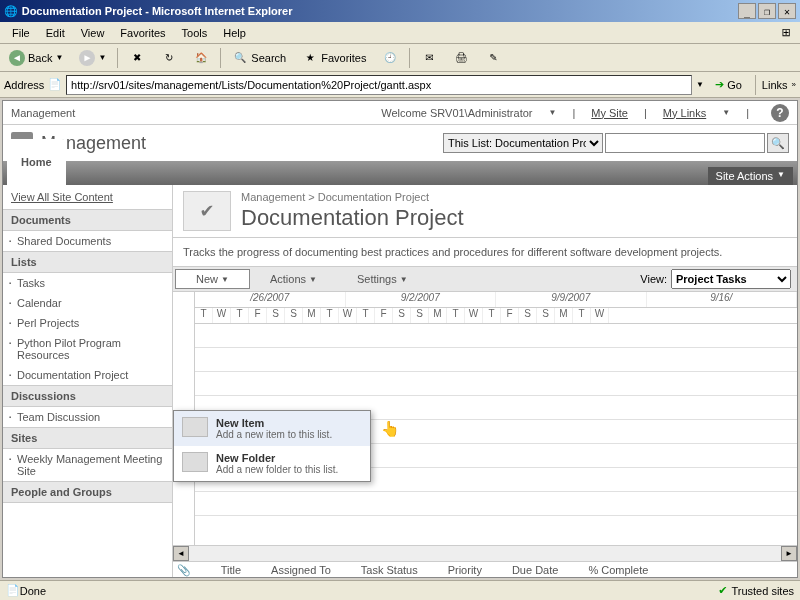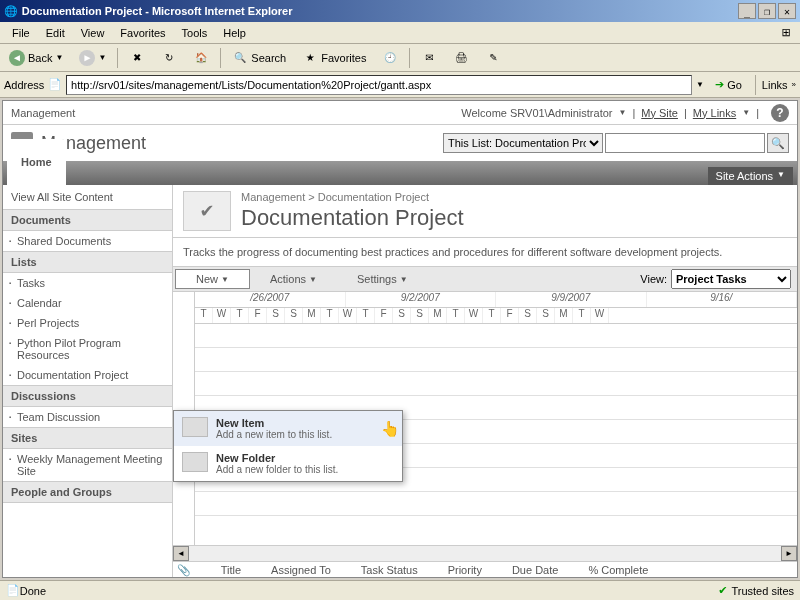--- a/index.html
+++ b/index.html
@@ -13,35 +13,35 @@
 .menubar .winflag { margin-left: auto; width: 20px; text-align: center; }
 .toolbar1 { background: #ece9d8; height: 28px; display: flex; align-items: center; padding: 0 2px; border-bottom: 1px solid #aca899; gap: 2px; }
 .tbtn { padding: 2px 6px; display: flex; align-items: center; gap: 3px; border: 1px solid transparent; cursor: default; font-size: 11px; }
 .ticon { width: 16px; height: 16px; display: inline-flex; align-items: center; justify-content: center; border-radius: 50%; font-size: 10px; }
 .sep { width: 1px; height: 20px; background: #aca899; margin: 0 2px; }
 .addrbar { background: #ece9d8; height: 26px; display: flex; align-items: center; padding: 0 4px; border-bottom: 1px solid #aca899; gap: 4px; }
 .addrbar input { flex: 1; height: 20px; border: 1px inset #888; padding: 0 4px; font-size: 11px; background: #fff; }
 .gobtn { padding: 2px 6px; display: flex; align-items: center; gap: 3px; font-size: 11px; border: 1px solid transparent; }
 .content { background: #fff; height: 478px; border: 1px solid #888; margin: 2px; overflow: hidden; position: relative; }
 .sp-top { height: 24px; display: flex; align-items: center; padding: 0 8px; border-bottom: 1px solid #ccc; font-size: 11px; color: #555; }
-.sp-top .welcome { margin-left: auto; display: flex; gap: 6px; align-items: center; text-align: right; }
+.sp-top .welcome { margin-left: auto; display: flex; gap: 16px; align-items: center; text-align: right; }
 .sp-top .link { color: #444; text-decoration: underline; cursor: pointer; }
 .sp-header { height: 36px; display: flex; align-items: center; padding: 4px 8px; gap: 8px; }
 .sp-logo { width: 22px; height: 22px; background: #888; border-radius: 2px; }
 .sp-title { font-size: 18px; color: #555; }
 .sp-search { margin-left: auto; display: flex; gap: 2px; }
 .sp-search select { height: 20px; font-size: 11px; width: 160px; border: 1px solid #888; }
 .sp-search input { height: 20px; width: 160px; border: 1px solid #888; background: #fff; }
 .sp-search .sbtn { width: 22px; height: 20px; background: #e8e8e8; border: 1px solid #888; display: flex; align-items: center; justify-content: center; }
 .tabrow { height: 24px; background: linear-gradient(#999, #666); display: flex; align-items: flex-end; padding: 0 4px; }
 .tab { background: #fff; padding: 17px 14px; border-radius: 4px 4px 0 0; font-weight: bold; color: #555; font-size: 11px; }
 .siteactions { margin-left: auto; background: #555; color: #fff; padding: 3px 8px; font-size: 11px; display: flex; align-items: flex-start; gap: 4px; }
 .main { display: flex; height: 394px; }
 .sidebar { width: 170px; border-right: 1px solid #ccc; overflow: hidden; }
-.sidebar .viewall { padding: 6px 8px; font-size: 11px; color: #555; }
+.sidebar .viewall { padding: 6px 8px; font-size: 11px; color: #555; text-decoration: underline; }
 .sidebar .sect { background: #e8e8e8; padding: 4px 8px; font-weight: bold; color: #555; border-top: 1px solid #ccc; border-bottom: 1px solid #ccc; font-size: 11px; }
 .sidebar .navitem { padding: 4px 8px 4px 14px; font-size: 11px; color: #555; position: relative; }
 .sidebar .navitem::before { content: "▪"; position: absolute; left: 6px; font-size: 6px; top: 7px; color: #666; }
 .page { flex: 1; display: flex; flex-direction: column; position: relative; }
 .page-head { padding: 6px 10px; display: flex; gap: 10px; align-items: flex-start; }
 .page-icon { width: 48px; height: 40px; background: #eee; border: 1px solid #ccc; display: flex; align-items: center; justify-content: center; font-size: 18px; color: #777; }
 .breadcrumb { font-size: 11px; color: #777; margin-bottom: 2px; }
 .page-title { font-size: 22px; color: #555; }
 .page-desc { padding: 8px 10px; border-top: 1px solid #ccc; font-size: 11px; color: #555; }
 .listbar { height: 26px; background: #e8e8e8; border-top: 1px solid #ccc; border-bottom: 1px solid #ccc; display: flex; align-items: center; padding: 0 2px; font-size: 11px; }
@@ -51,21 +51,21 @@
 .listbar select { height: 20px; font-size: 11px; font-weight: bold; width: 120px; }
 .gantt { display: flex; flex: 1; overflow: hidden; position: relative; }
 .gantt-left { width: 22px; border-right: 1px solid #ccc; }
 .gantt-cal { flex: 1; }
 .cal-dates { display: flex; height: 16px; border-bottom: 1px solid #ccc; font-size: 10px; color: #666; }
 .cal-dates .d { flex: 1; text-align: center; border-right: 1px solid #eee; font-style: italic; }
 .cal-days { display: flex; height: 16px; border-bottom: 1px solid #ccc; font-size: 10px; color: #666; }
 .cal-days .dy { width: 18px; text-align: center; border-right: 1px solid #eee; }
 .gantt-rows { }
 .gantt-row { height: 24px; border-bottom: 1px solid #e0e0e0; }
-.dropdown { position: absolute; top: 118px; left: 0; width: 230px; background: #fff; border: 1px solid #888; box-shadow: 2px 2px 6px rgba(0,0,0,.3); z-index: 10; }
+.dropdown { position: absolute; top: 118px; left: 0; width: 198px; background: #fff; border: 1px solid #888; box-shadow: 2px 2px 6px rgba(0,0,0,.3); z-index: 10; }
 .dropdown .ditem { display: flex; gap: 8px; padding: 6px 8px; align-items: flex-start; }
 .dropdown .ditem.hover { background: #e8eef8; }
 .dropdown .dicon { width: 26px; height: 20px; background: #ddd; border: 1px solid #bbb; flex-shrink: 0; }
 .dropdown .dtext .dtitle { font-weight: bold; font-size: 11px; color: #333; }
 .dropdown .dtext .ddesc { font-size: 10px; color: #666; }
 .cursor-icon { position: absolute; top: 128px; left: 208px; z-index: 20; font-size: 15px; }
 .hscroll { height: 16px; background: #e8e8e8; border-top: 1px solid #ccc; display: flex; }
 .hscroll .sb { width: 16px; background: #d4d0c8; border: 1px solid #888; display:flex;align-items:center;justify-content:center;font-size:8px; }
 .hscroll .track { flex: 1; background: #eee; position: relative; }
 .colhead { height: 18px; border-top: 1px solid #ccc; display: flex; font-size: 11px; color: #555; padding: 2px 4px; gap: 30px; }

